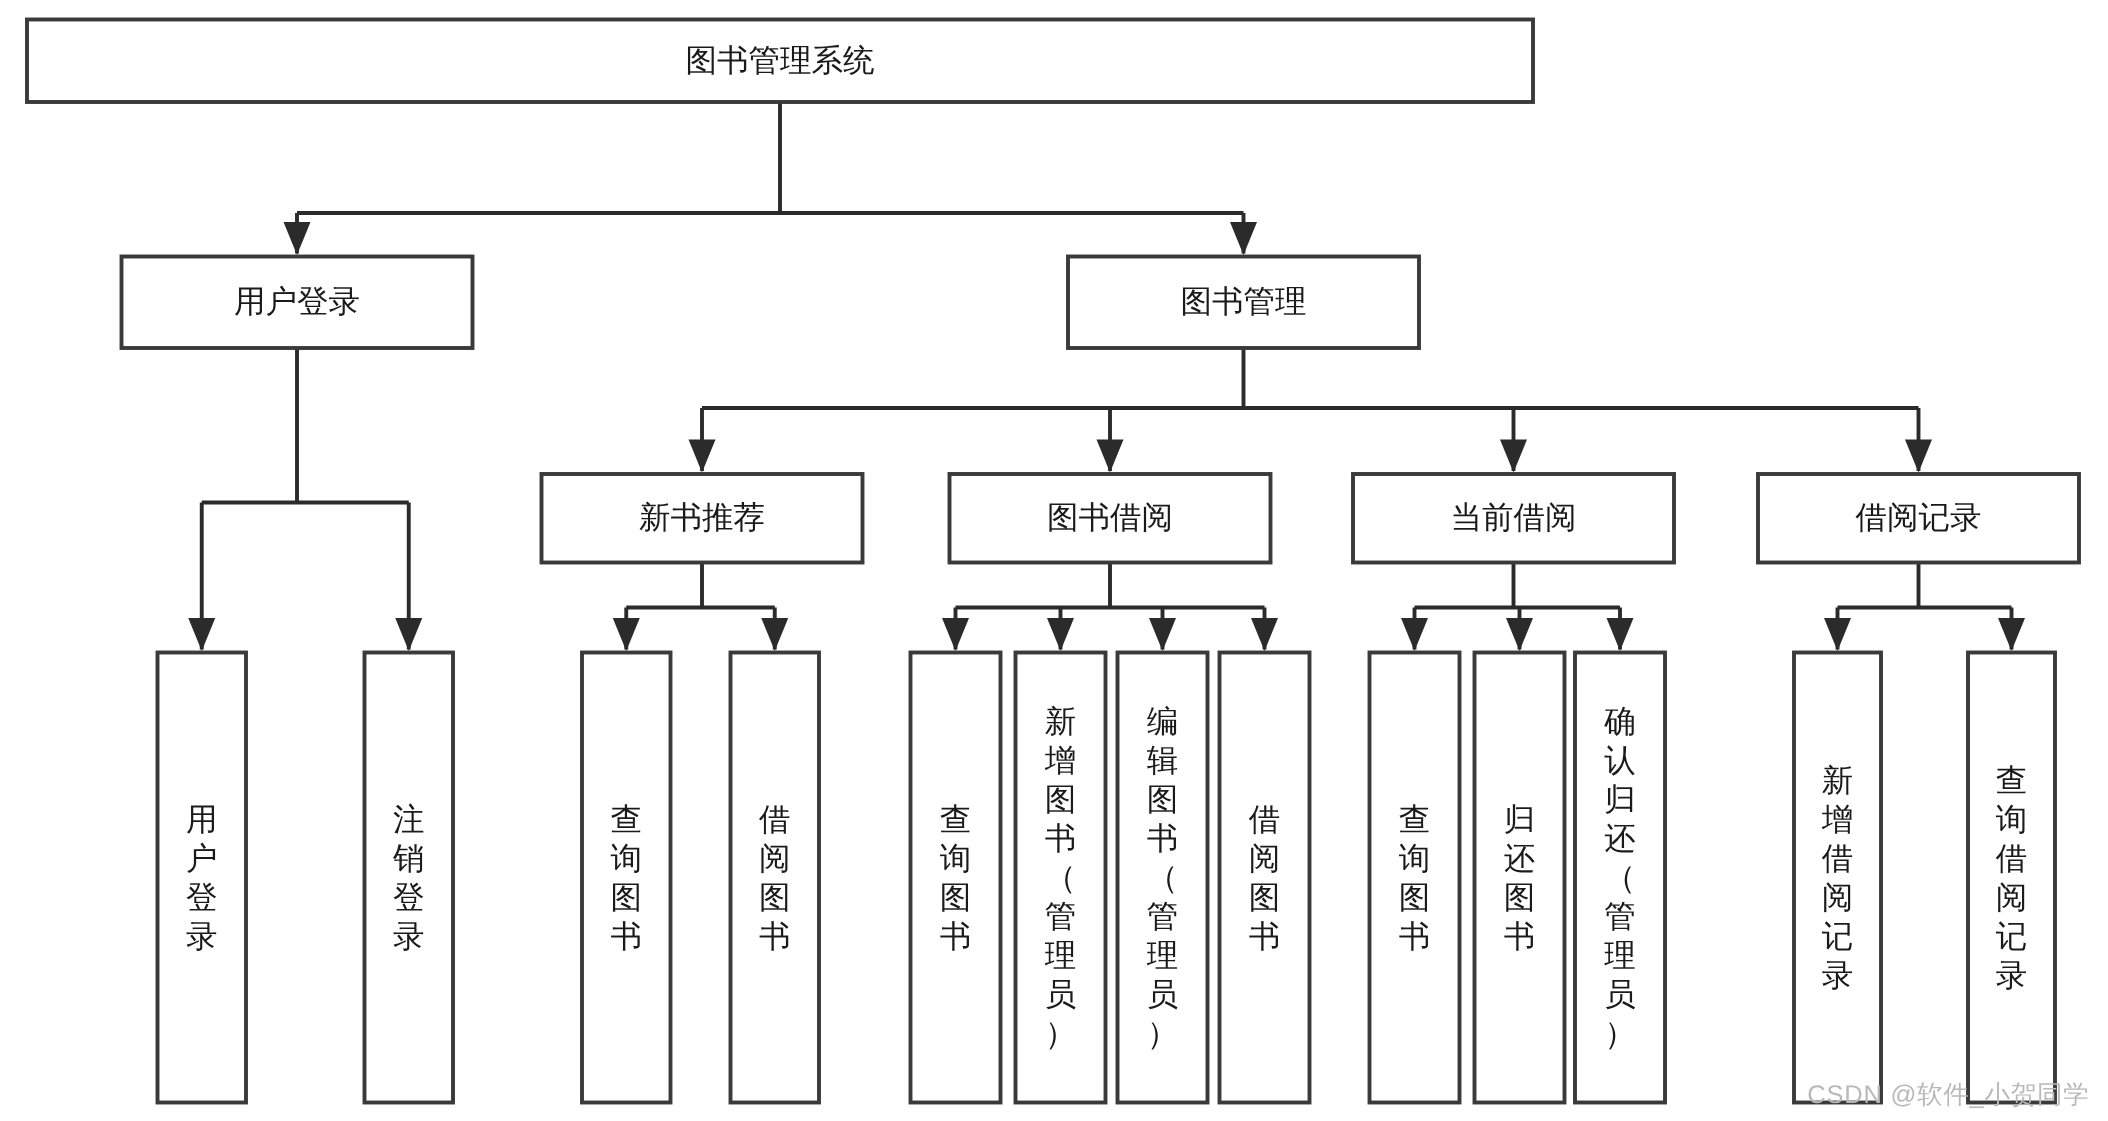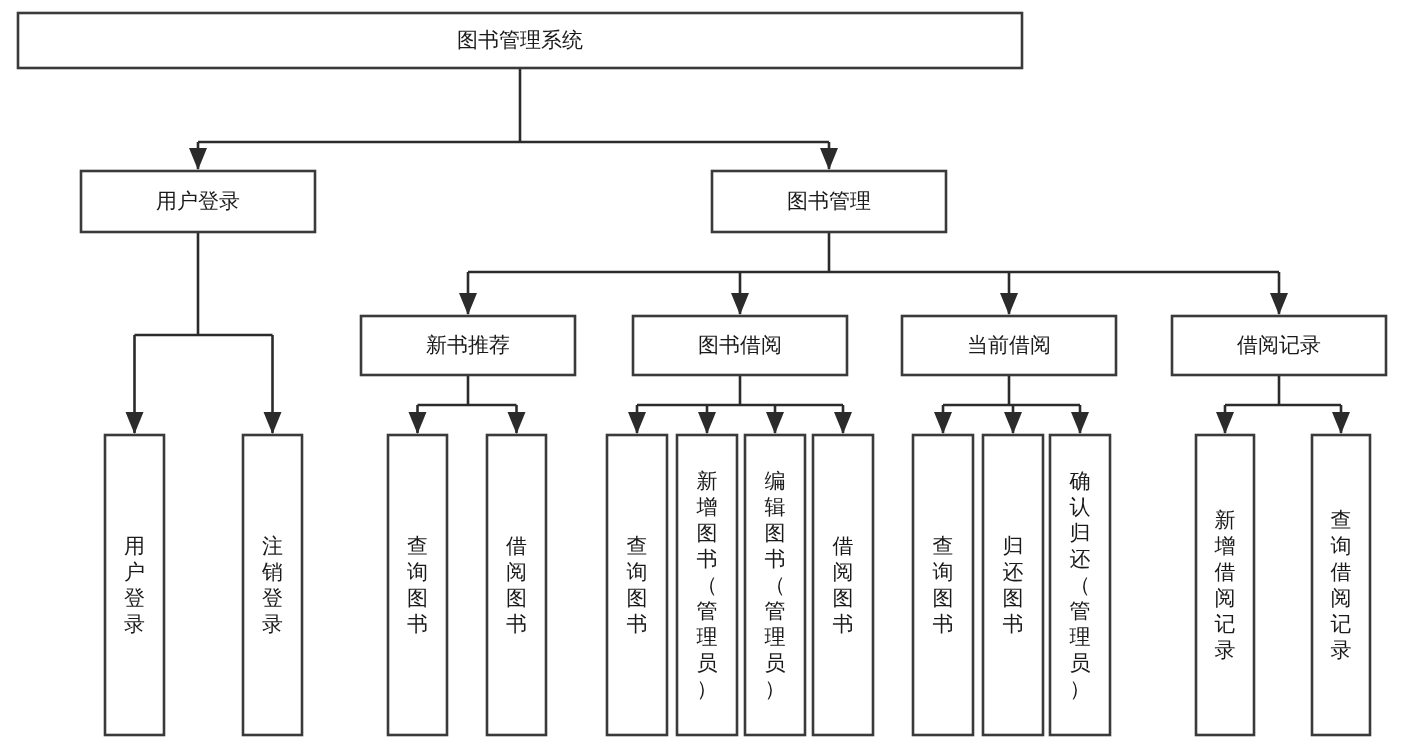--- a/index.html
+++ b/index.html
@@ -200,13 +200,14 @@
         <g>
           <rect x="1196" y="435" width="58" height="300" class="node-box"></rect>
           <text x="1225" y="527" class="node-label-v"><tspan x="1225" dy="0">新</tspan><tspan x="1225" dy="26">增</tspan><tspan x="1225" dy="26">借</tspan><tspan x="1225" dy="26">阅</tspan><tspan x="1225" dy="26">记</tspan><tspan x="1225" dy="26">录</tspan></text>
         </g>
         <g>
           <rect x="1312" y="435" width="58" height="300" class="node-box"></rect>
           <text x="1341" y="527" class="node-label-v"><tspan x="1341" dy="0">查</tspan><tspan x="1341" dy="26">询</tspan><tspan x="1341" dy="26">借</tspan><tspan x="1341" dy="26">阅</tspan><tspan x="1341" dy="26">记</tspan><tspan x="1341" dy="26">录</tspan></text>
         </g>
       </g>
   </svg>
+  <div class="watermark">CSDN @软件_小贺同学</div>
 </div>
 
 </body></html>

